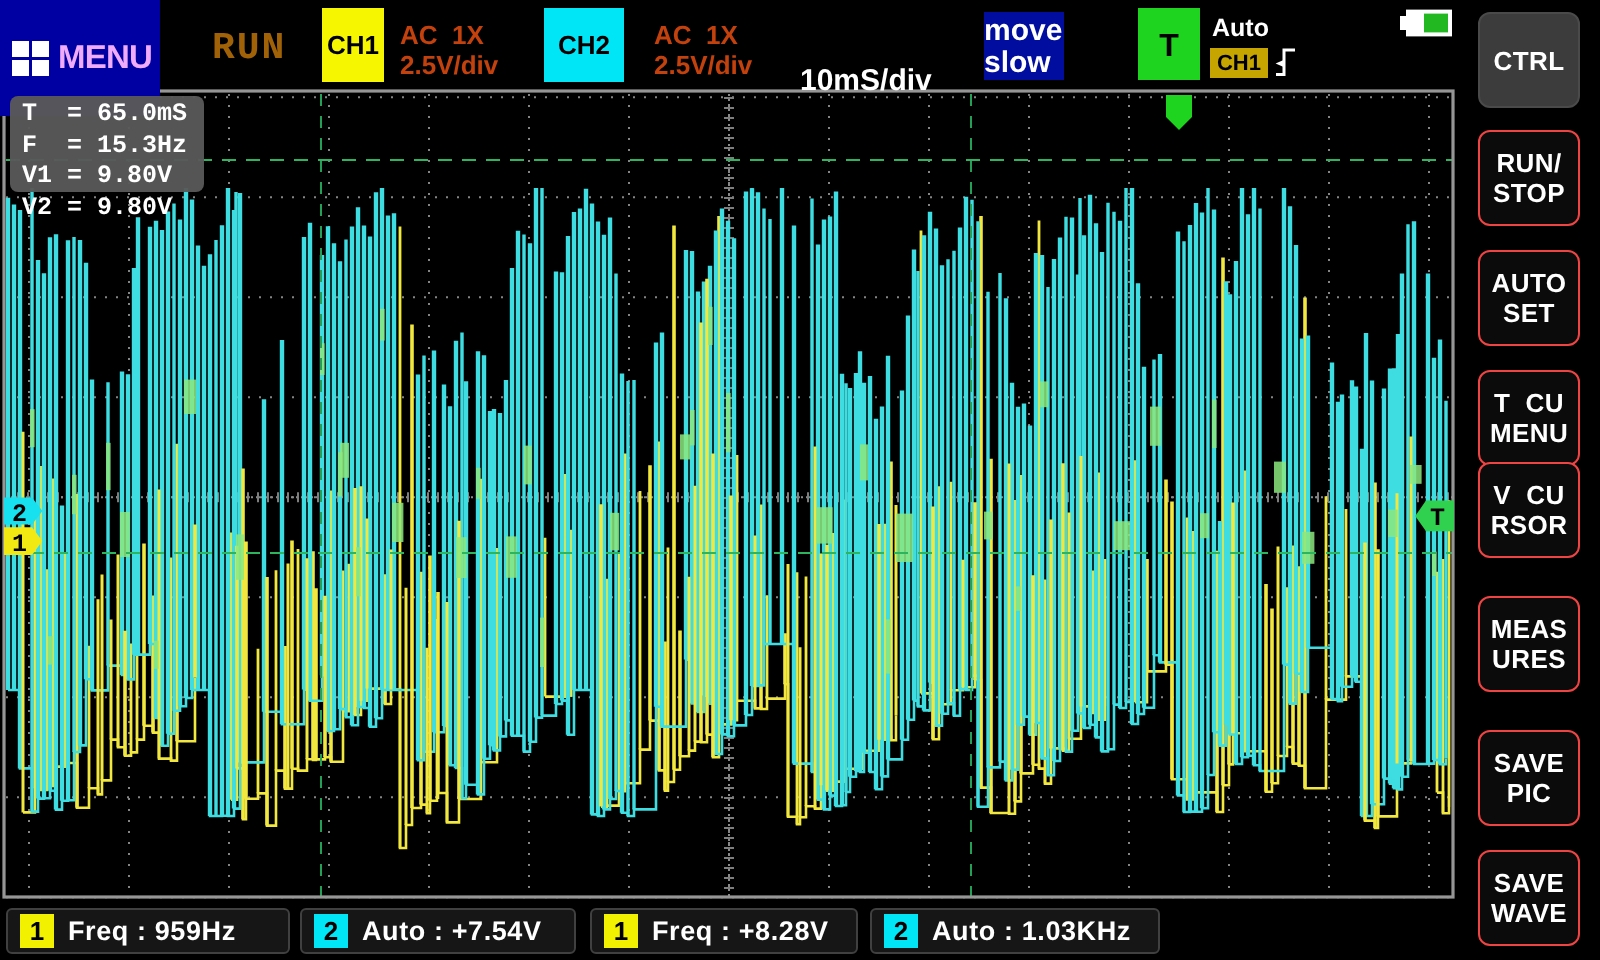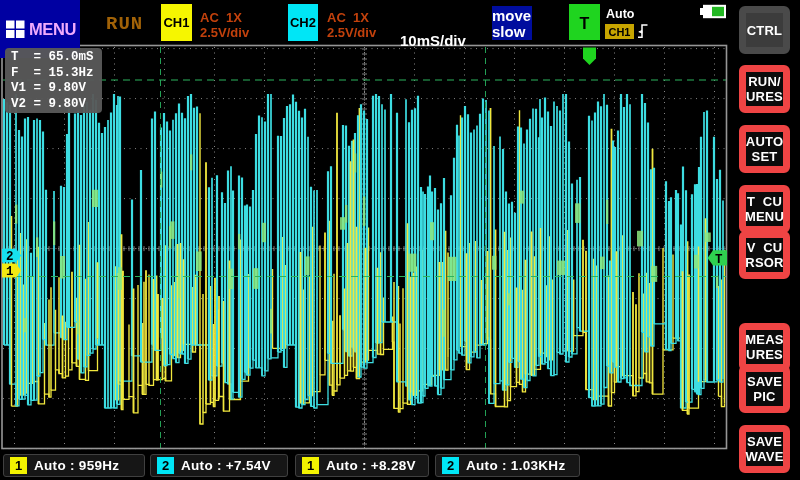--- a/index.html
+++ b/index.html
@@ -1,30 +1,30 @@
 <!DOCTYPE html>
 <html><head><meta charset="utf-8"><style>
 *{margin:0;padding:0;box-sizing:border-box}
 html,body{width:800px;height:480px;background:#000;overflow:hidden;font-family:"Liberation Sans",sans-serif;position:relative}
 .abs{position:absolute}
 #menu{left:0;top:0;width:80px;height:58px;background:#0000a2;color:#f0abfc;display:flex;align-items:center}
 #menu .txt{font-size:16.5px;font-weight:bold;letter-spacing:-0.4px;margin-left:2px}
 .chbox{display:flex;align-items:center;justify-content:center;font-weight:bold;color:#000}
 #ch1{left:161px;top:4px;width:31px;height:37px;background:#f6f600;font-size:13px}
-#ch2{left:288px;top:4px;width:30px;height:37px;background:#00e6f6;font-size:13px}
+#ch2{left:272px;top:4px;width:40px;height:37px;background:#00e6f6;font-size:13px}
 .acline{color:#c2410c;font-size:13px;font-weight:bold;line-height:15px;white-space:pre}
 #run{left:106px;top:13px;color:#a16207;font-size:19px;font-weight:bold;font-family:"Liberation Mono",monospace;letter-spacing:1px}
 #tdiv{left:400px;top:32px;color:#fff;font-size:15px;font-weight:bold}
 #move{left:492px;top:6px;width:40px;height:34px;background:#000d9e;color:#fff;font-size:15px;font-weight:bold;text-align:left;line-height:15.5px;padding-top:2px}
 #tbox{left:569px;top:4px;width:31px;height:36px;background:#1fd41f;color:#000;display:flex;align-items:center;justify-content:center;font-size:16px;font-weight:bold;padding-top:4px}
 #auto{left:606px;top:7px;color:#fff;font-size:12.5px;font-weight:bold}
 #trgch{left:605px;top:24px;width:29px;height:15px;background:#c7a500;color:#000;font-size:11px;font-weight:bold;display:flex;align-items:center;justify-content:center}
-.rbtn{left:739px;width:51px;height:48px;background:#0b0b0b;border:7px solid #ef4444;border-radius:6px;color:#fff;font-size:13px;font-weight:bold;display:flex;align-items:center;justify-content:center;text-align:center;line-height:15px;white-space:pre;letter-spacing:0.2px}
+.rbtn{left:739px;width:51px;height:48px;background:#0b0b0b;border:1px solid #ef4444;border-radius:6px;color:#fff;font-size:13px;font-weight:bold;display:flex;align-items:center;justify-content:center;text-align:center;line-height:15px;white-space:pre;letter-spacing:0.2px}
 #ctrl{background:#3c3c3c;border-color:#4a4a4a}
-#infobox{left:5px;top:48px;width:97px;height:65px;background:rgba(88,88,88,0.96);border-radius:4px;color:#fff;font-family:"Liberation Mono",monospace;font-size:12.5px;font-weight:bold;line-height:15.6px;padding:2px 0 0 6px;white-space:pre}
+#infobox{left:5px;top:48px;width:97px;height:48px;background:rgba(88,88,88,0.96);border-radius:4px;color:#fff;font-family:"Liberation Mono",monospace;font-size:12.5px;font-weight:bold;line-height:15.6px;padding:2px 0 0 6px;white-space:pre}
 .meas{top:454px;height:22.5px;background:#161616;border:1px solid #404040;border-radius:3px;display:flex;align-items:center}
 .chip{width:17px;height:16.5px;margin-left:6px;display:flex;align-items:center;justify-content:center;color:#000;font-size:13px;font-weight:bold}
 .mtext{color:#fff;font-size:13.5px;font-weight:bold;margin-left:7px;letter-spacing:0.3px}
 </style></head><body>
 
 <svg id="plot" class="abs" style="left:0;top:0" width="800" height="480" viewBox="0 0 800 480">
 <path d="M14.5 47V448M64.5 47V448M114.5 47V448M164.5 47V448M214.5 47V448M264.5 47V448M314.5 47V448M364.5 47V448M414.5 47V448M464.5 47V448M514.5 47V448M564.5 47V448M614.5 47V448M664.5 47V448M714.5 47V448" stroke="#858585" stroke-width="1" fill="none" stroke-dasharray="1 4.5"></path>
 <path d="M3 48.6H726M3 98.6H726M3 148.6H726M3 198.6H726M3 248.6H726M3 298.6H726M3 348.6H726M3 398.6H726M3 448.6H726" stroke="#858585" stroke-width="1" fill="none" stroke-dasharray="1 4.5"></path>
 <path d="M364.5 47V448" stroke="#8a8a8a" stroke-width="1" fill="none" stroke-dasharray="1 1.5"></path>
 <path d="M3 248.6H726" stroke="#8a8a8a" stroke-width="1" fill="none" stroke-dasharray="1 1.5"></path>
@@ -118,45 +118,45 @@
     <path d="M1 14.2H5V2H10.5" stroke="#fff" stroke-width="1.5" fill="none"></path>
     <path d="M1.8 8.8L5 7.4V10.2Z" fill="#fff" stroke="#fff" stroke-width="0.8"></path>
   </svg>
 <svg class="abs" style="left:699px;top:4px" width="28" height="15" viewBox="0 0 28 15">
     <rect x="1" y="4" width="3.5" height="7" fill="#fff"></rect>
     <rect x="4" y="0.8" width="23" height="13.4" fill="#fff"></rect>
     <rect x="13" y="2.8" width="12" height="9.4" fill="#22b822"></rect>
   </svg>
 <div id="ctrl" class="abs rbtn" style="top:6px">CTRL</div>
 <div class="abs rbtn" style="top:65px">RUN/
-URES</div>
+STOP</div>
 <div class="abs rbtn" style="top:125px">AUTO
 SET</div>
 <div class="abs rbtn" style="top:185px">T  CU
 MENU</div>
 <div class="abs rbtn" style="top:231px">V  CU
 RSOR</div>
-<div class="abs rbtn" style="top:323px">MEAS
+<div class="abs rbtn" style="top:298px">MEAS
 URES</div>
 <div class="abs rbtn" style="top:365px">SAVE
 PIC</div>
 <div class="abs rbtn" style="top:425px">SAVE
 WAVE</div>
 <div id="infobox" class="abs">T  = 65.0mS
 F  = 15.3Hz
 V1 = 9.80V
 V2 = 9.80V</div>
 <div class="meas abs" style="left:3px;width:142px">
     <div class="chip" style="background:#f2f200">1</div>
-    <div class="mtext">Auto : 959Hz</div>
+    <div class="mtext">Freq : 959Hz</div>
   </div>
 <div class="meas abs" style="left:150px;width:138px">
     <div class="chip" style="background:#00e6f6">2</div>
     <div class="mtext">Auto : +7.54V</div>
   </div>
 <div class="meas abs" style="left:295px;width:134px">
     <div class="chip" style="background:#f2f200">1</div>
-    <div class="mtext">Auto : +8.28V</div>
+    <div class="mtext">Freq : +8.28V</div>
   </div>
 <div class="meas abs" style="left:435px;width:145px">
     <div class="chip" style="background:#00e6f6">2</div>
     <div class="mtext">Auto : 1.03KHz</div>
   </div>
 
 </body></html>

